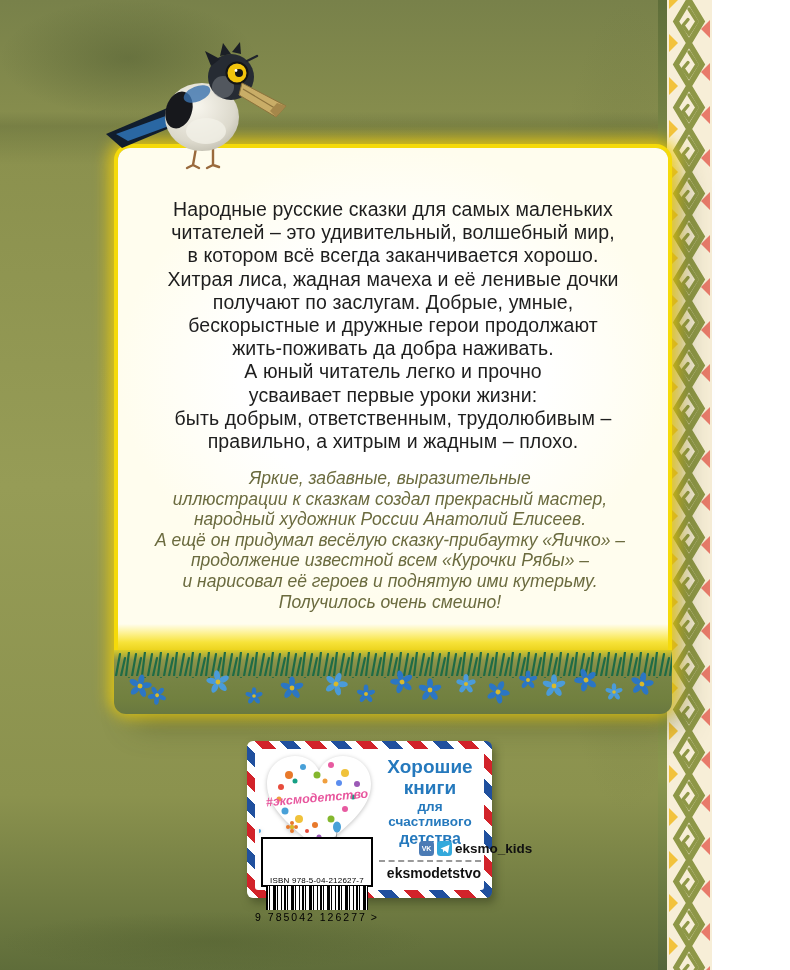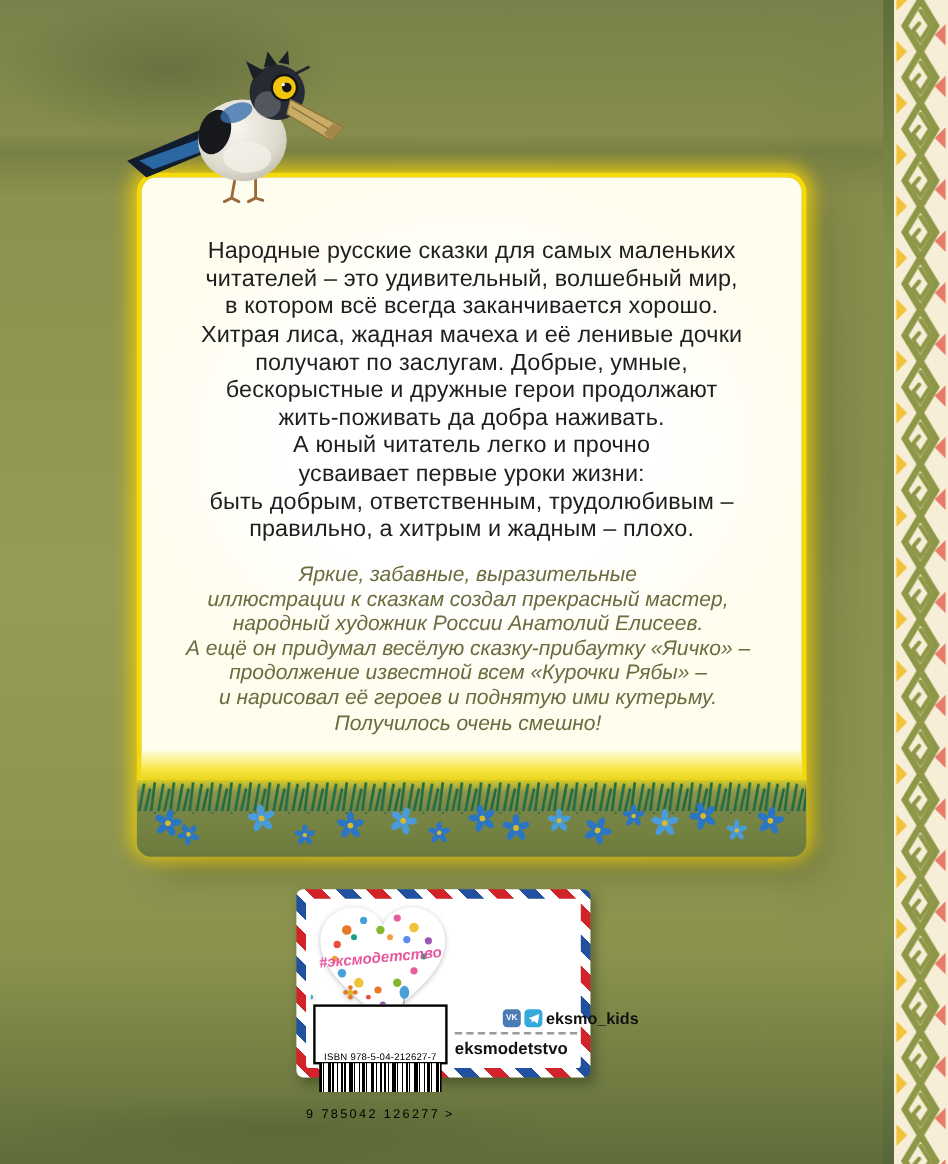--- a/index.html
+++ b/index.html
@@ -1,17 +1,17 @@
 <!DOCTYPE html>
 <html><head>
 <meta charset="utf-8">
 <style>
   html,body{margin:0;padding:0;}
   body{width:790px;height:970px;overflow:hidden;font-family:"Liberation Sans",sans-serif;}
-  .stage{position:relative;width:790px;height:970px;background:#8d934f;}
+  .stage{position:relative;width:712px;height:970px;background:#8d934f;}
 
   
   .bg{position:absolute;inset:0;
     background:
       linear-gradient(180deg, rgba(0,0,0,0) 0,rgba(0,0,0,0) 11.5%, rgba(96,106,56,.40) 13%, rgba(96,106,56,0) 17%),
       radial-gradient(closest-side at 18% 6%, rgba(66,80,42,.38), rgba(66,80,42,0)),
       radial-gradient(closest-side at 88% 42%, rgba(96,106,56,.35), rgba(96,106,56,0)),
       radial-gradient(closest-side at 30% 97%, rgba(70,84,40,.30), rgba(70,84,40,0)),
       radial-gradient(closest-side at 50% 45%, rgba(173,178,110,.28), rgba(173,178,110,0) 75%),
       linear-gradient(180deg,#78814a 0%,#8b914e 16%,#969c56 50%,#8b924e 82%,#5f6d3a 100%);
@@ -60,30 +60,30 @@
   .slogan .l1{font-size:19px;}
   .slogan .l2{font-size:19px;}
   .slogan .l3{font-size:13.5px;margin-top:2px;}
   .slogan .l4{font-size:16px;margin-top:1px;}
 
   .barcode{position:absolute;left:6px;top:88px;width:112px;height:50px;box-sizing:border-box;
     border:2px solid #000;background:#fff;padding:1px 3px;text-align:center;}
   .isbn{font-size:8px;letter-spacing:.2px;color:#000;white-space:nowrap;margin-top:36px;}
   .bars{height:24px;margin-top:1px;
     background:repeating-linear-gradient(90deg,#000 0 2px,#fff 2px 3px,#000 3px 4px,#fff 4px 7px,#000 7px 10px,#fff 10px 11px,#000 11px 12px,#fff 12px 15px,#000 15px 16px,#fff 16px 18px);}
-  .digits-row{display:flex;justify-content:center;gap:4px;font-size:10.5px;letter-spacing:2px;color:#000;margin-top:13px;white-space:nowrap;align-items:flex-end;}
+  .digits-row{display:flex;justify-content:center;gap:4px;font-size:10.5px;letter-spacing:2px;color:#000;margin-top:1px;white-space:nowrap;align-items:flex-end;}
 
   .social{position:absolute;left:124px;top:92px;width:102px;}
   .social-row{display:flex;align-items:flex-start;gap:3px;margin-left:40px;}
   .icon{width:15px;height:15px;border-radius:3.5px;flex:0 0 auto;display:flex;align-items:center;justify-content:center;}
   .icon.vk{background:#4b7bb5;color:#fff;font-size:7px;font-weight:bold;}
   .icon.tg{background:#33a9dc;}
   .handle{font-weight:bold;font-size:13.5px;color:#111;}
   .dash{border-top:2px dashed #9a9a9a;margin:4px 0 3px 0;}
-  .handle2{font-weight:bold;font-size:14px;color:#111;text-align:left;}
+  .handle2{font-weight:bold;font-size:14px;color:#111;text-align:right;}
 </style>
 </head>
 <body>
 
 <div class="stage">
 
   <div class="bg"></div>
 
   <div class="ornament">
     <div class="ornament-bar"></div>
@@ -224,20 +224,26 @@
                 <circle cx="4" r="2" fill="#e8792b"></circle>
                 <circle cx="-4" r="2" fill="#e8792b"></circle>
                 <circle cy="4" r="2" fill="#e8792b"></circle>
                 <circle cy="-4" r="2" fill="#e8792b"></circle>
               </g>
           </g>
         </svg>
         <span class="hashtag">#эксмодетство</span>
       </div>
 
+      <div class="slogan">
+        <div class="l1">Хорошие</div>
+        <div class="l2">книги</div>
+        <div class="l3">для счастливого</div>
+        <div class="l4">детства</div>
+      </div>
 
       <div class="barcode">
         <div class="isbn">ISBN 978-5-04-212627-7</div>
         <div class="bars"></div>
         <div class="digits-row">
           <span>9 785042 126277</span>
           <span>&gt;</span>
         </div>
       </div>
 

